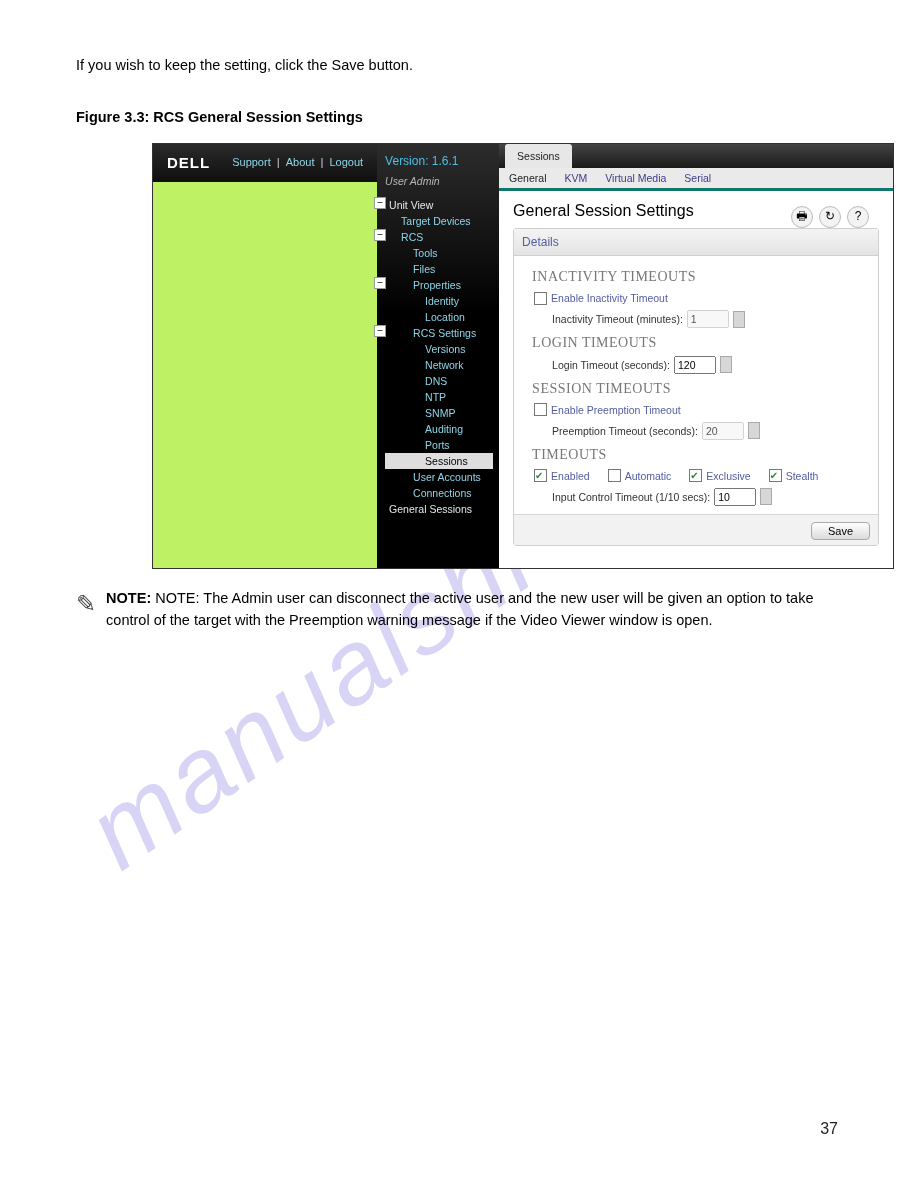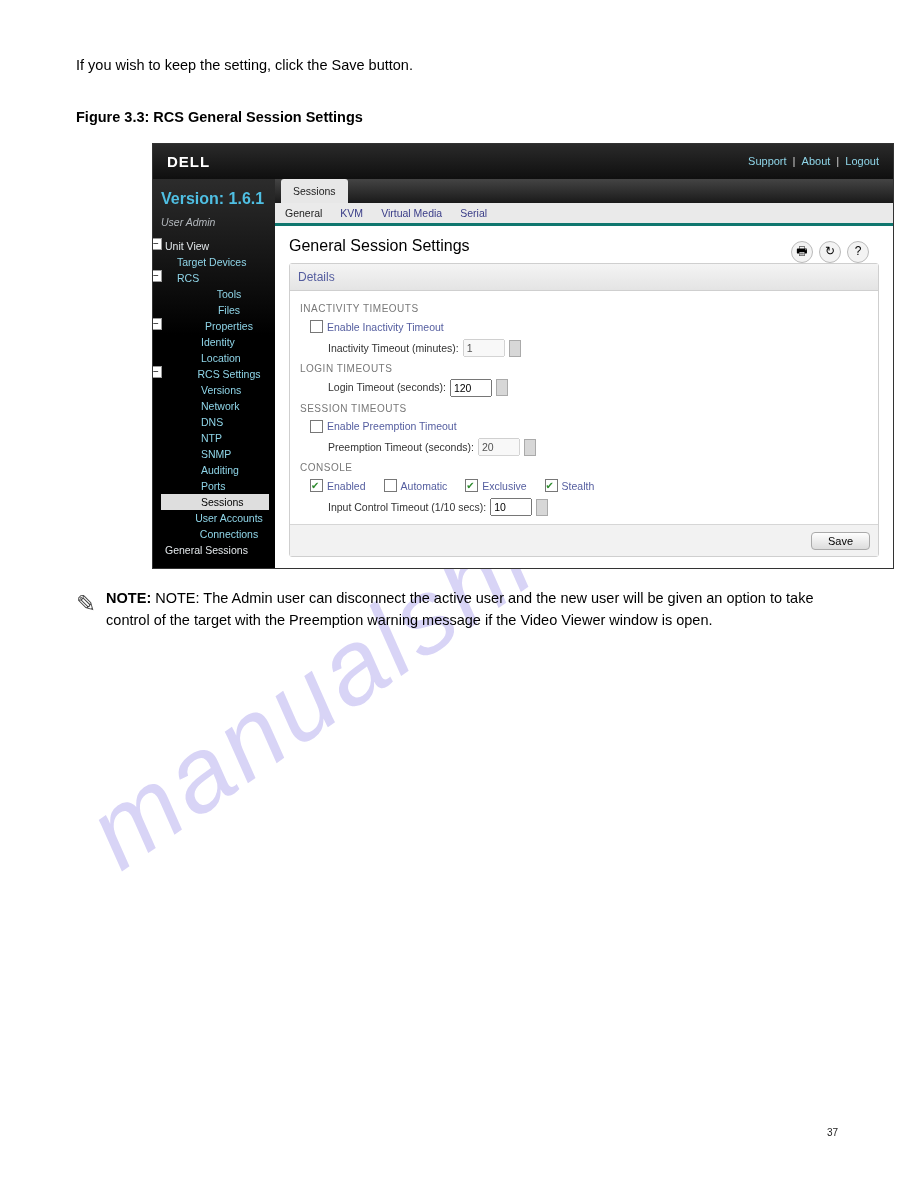--- a/index.html
+++ b/index.html
@@ -11,44 +11,44 @@
                white-space:nowrap; pointer-events:none; z-index:1; }
 
   
   .doc { position:relative; z-index:2; padding:54px 76px 0 76px; font-size:14.5px; line-height:1.55; color:#000; }
   .doc p { margin:0 0 14px 0; }
   .doc .figcap { margin:30px 0 14px 0; font-size:14.5px; font-weight:700; }
   .doc .note-row { display:flex; align-items:flex-start; gap:10px; margin-top:18px; }
   .doc .note-icon { font-size:24px; color:#444; margin-top:-2px; }
   .doc .note-txt { font-size:14.5px; }
   .doc .note-txt b { font-weight:700; }
-  .foot-right { position:absolute; right:80px; bottom:50px; font-size:10px; color:#222; }
+  .foot-right { position:absolute; right:80px; bottom:50px; font-size:16px; color:#222; }
 
   
   .shot-wrap { position:relative; z-index:2; margin:12px 0 0 76px; width:740px; height:424px;
-               border:1px solid #333; background:#bef264; display:flex; flex-direction:column; overflow:hidden; }
+               border:1px solid #333; background:#bef264; display:flex; flex-direction:row; overflow:hidden; }
 
   
   .hdr { height:38px; background:linear-gradient(#2a2a2a,#0f0f0f); color:#fff; display:flex; align-items:center;
          padding:0 14px; font-size:11.5px; }
   .hdr .logo { font-weight:800; letter-spacing:1px; font-size:15px; margin-right:22px; }
   .hdr .title { font-style:italic; font-weight:600; letter-spacing:1px; }
   .hdr .spacer { flex:1; }
   .hdr a { color:#8fd5e8; text-decoration:none; cursor:pointer; font-size:11px; }
   .hdr .sep { color:#ccc; margin:0 6px; }
 
   .body-row { flex:1; display:flex; background:linear-gradient(#2b2b2b,#000); }
   .left { width:108px; color:#c7cdd3; font-size:10.5px; padding:6px 6px 10px 8px; background:linear-gradient(180deg,#2c2c2c 0,#000 40%); }
-  .left .ver { color:#4fbfe3; font-size:16px; font-weight:700; margin:2px 0 0 0; }
+  .left .ver { color:#4fbfe3; font-size:12px; font-weight:400; margin:2px 0 0 0; }
   .left .user { color:#b3b8bd; margin:2px 0 8px 0; font-style:italic; }
   .tree { margin-top:4px; }
   .tree div { padding:1px 0 1px 14px; position:relative; line-height:14px; color:#8fd5e8; cursor:pointer; }
   .tree div.n0 { padding-left:4px; color:#e2e7ea; }
   .tree div.n1 { padding-left:16px; }
-  .tree div.n2 { padding-left:28px;text-align:center; }
+  .tree div.n2 { padding-left:28px; }
   .tree div.n3 { padding-left:40px; }
   .tree div.sel { background:#dedede; color:#000; }
   .tree .box { position:relative; }
   .tree .box::before { content:"−"; position:absolute; left:-11px; top:0; width:10px; height:10px;
                        background:#fff; color:#000; font-size:10px; line-height:10px; text-align:center; border:1px solid #999; }
 
   .right { flex:1; background:#0e0e0e; display:flex; flex-direction:column; }
   .tabbar { height:24px; background:linear-gradient(#444,#1a1a1a); display:flex; align-items:flex-end; padding:0 6px; }
   .tabbar .tab { background:#5a5a5a; color:#eee; font-size:10.5px; padding:4px 12px; border-radius:3px 3px 0 0; margin-right:4px; cursor:pointer; }
   .tabbar .tab.active { background:#e7e7e7; color:#222; }
@@ -60,21 +60,21 @@
   .content { flex:1; background:#fff; padding:8px 14px 4px 14px; overflow:hidden; }
   .content h1 { font-size:16px; font-weight:400; margin:0 0 4px 0; color:#000; }
   .topicons { position:absolute; right:24px; margin-top:-22px; display:flex; gap:6px; }
   .topicons .rbtn { width:20px; height:20px; border:1px solid #bbb; border-radius:50%; background:#f3f3f3;
                     font-size:12px; text-align:center; line-height:18px; cursor:pointer; }
 
   .box-outer { border:1px solid #cfcfcf; border-radius:3px; }
   .box-hd { background:linear-gradient(#f4f4f4,#e4e4e4); border-bottom:1px solid #cfcfcf; color:#545d9f;
             font-size:12px; padding:4px 8px; }
   .box-body { padding:6px 10px 4px 10px; font-size:10.5px; color:#333; }
-  .sec { font-size:10px; letter-spacing:.5px; color:#777; margin:4px 0 2px 0; }
+  .sec { font-size:14px; letter-spacing:.5px; color:#777; margin:4px 0 2px 8px;font-family:Liberation Serif, serif; }
   .row { display:flex; align-items:center; gap:4px; margin:2px 0 4px 10px; }
   .row.indent { margin-left:28px; }
   .chk { appearance:none; width:11px; height:11px; border:1px solid #777; background:#fff; display:inline-block; position:relative; cursor:pointer; }
   .chk.checked { background:#fff; }
   .chk.checked::after { content:"✔"; position:absolute; left:0; top:-2px; font-size:10px; color:#2e8b2e; }
   .lbl-strong { color:#545d9f; }
   .num { width:34px; font-size:10.5px; padding:1px 2px; }
   .step { width:10px; height:15px; background:#d7d7d7; border:1px solid #aaa; display:inline-block; }
   .savebar { text-align:right; background:#f2f2f2; border-top:1px solid #d6d6d6; padding:4px 8px; }
   .savebar button { font-size:11px; padding:2px 16px; border-radius:4px; border:1px solid #aaa;
@@ -175,21 +175,21 @@
                 <div class="row">
                   <span class="chk"></span>
                   <span class="lbl-strong">Enable Preemption Timeout</span>
                 </div>
                 <div class="row indent">
                   <span>Preemption Timeout (seconds):</span>
                   <input class="num" disabled="" value="20" style="">
                   <span class="step"></span>
                 </div>
 
-                <div class="sec">CONSOLE</div>
+                <div class="sec">TIMEOUTS</div>
                 <div class="row" id="share-opts">
                     <span class="chk checked"></span>
                     <span class="lbl-strong" style="margin-right: 14px;">Enabled</span>
                     <span class="chk"></span>
                     <span class="lbl-strong" style="margin-right: 14px;">Automatic</span>
                     <span class="chk checked"></span>
                     <span class="lbl-strong" style="margin-right: 14px;">Exclusive</span>
                     <span class="chk checked"></span>
                     <span class="lbl-strong" style="margin-right: 14px;">Stealth</span>
                   </div>

